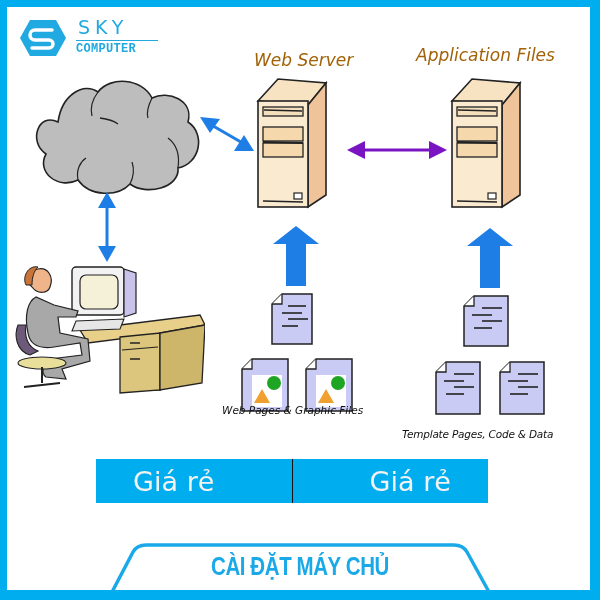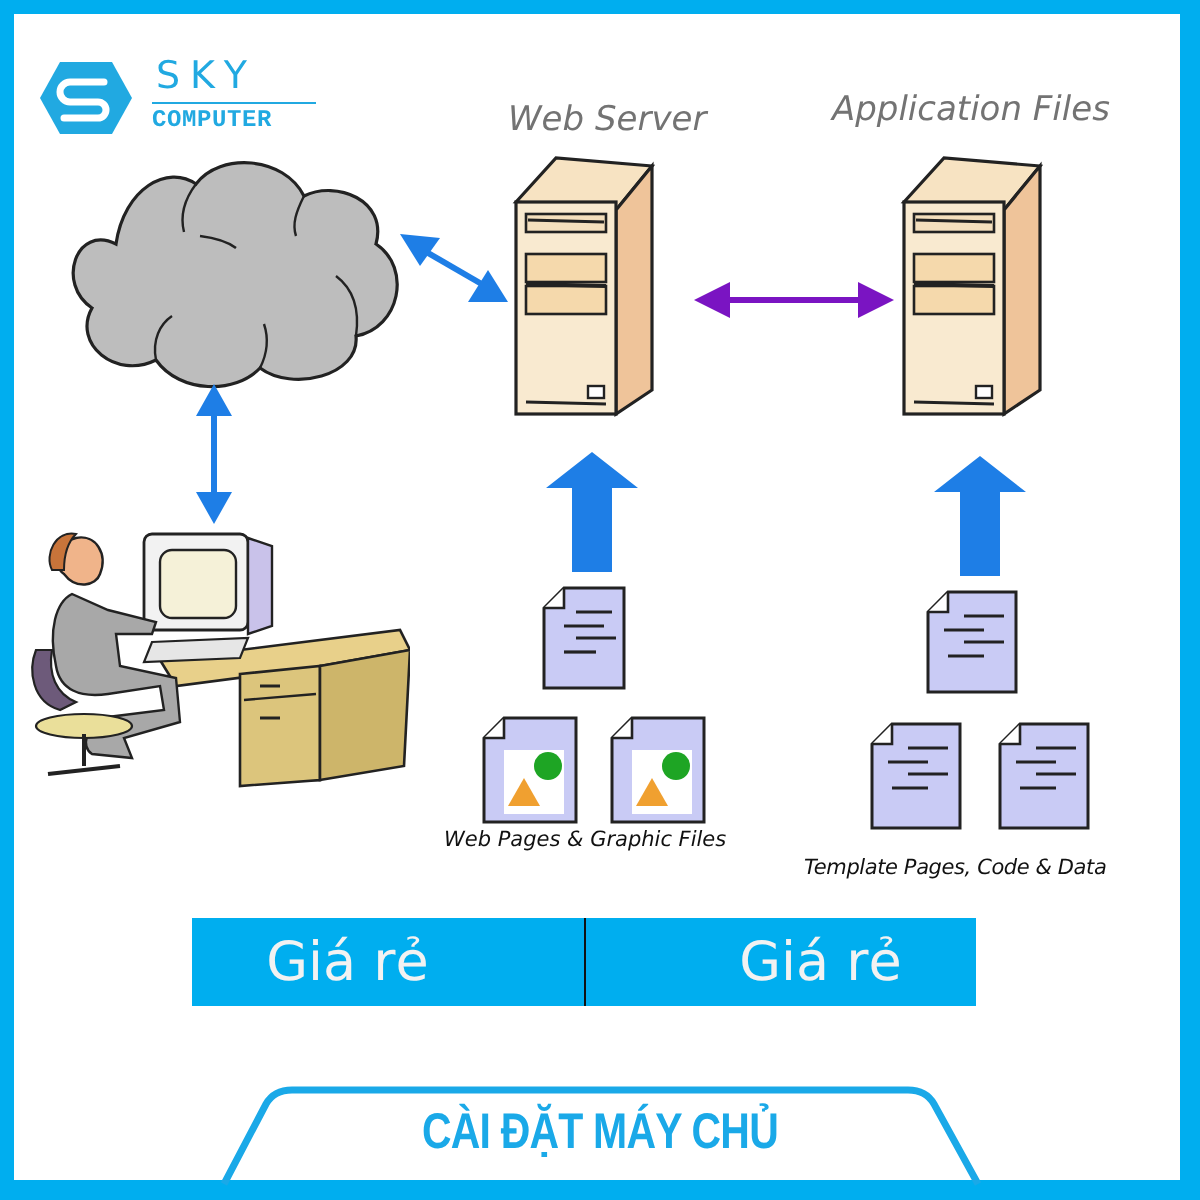--- a/index.html
+++ b/index.html
@@ -1,22 +1,22 @@
 <!DOCTYPE html>
 <html><head>
 <meta charset="utf-8">
 <style>
   html, body { margin: 0; padding: 0; }
   body { width: 600px; height: 600px; position: relative; overflow: hidden; background: #ffffff; font-family: "DejaVu Sans", sans-serif; }
   .frame { position: absolute; left: 0; top: 0; width: 600px; height: 600px; box-sizing: border-box; border-left: 7px solid #00aeef; border-top: 7px solid #00aeef; border-right: 10px solid #00aeef; border-bottom: 10px solid #00aeef; }
-  .logo { position: absolute; left: 18px; top: 29px; width: 130px; height: 40px; text-align: right; }
+  .logo { position: absolute; left: 18px; top: 18px; width: 130px; height: 40px; text-align: right; }
   .logo-sky { position: absolute; left: 60px; top: -2px; font-family: "DejaVu Sans", sans-serif; font-size: 19px; letter-spacing: 5px; color: #21a9e1; }
   .logo-rule { position: absolute; left: 58px; top: 22px; width: 82px; height: 1px; background: #21a9e1; }
   .logo-computer { position: absolute; left: 58px; top: 24px; font-family: Liberation Mono, monospace; font-size: 12px; font-weight: bold; color: #21a9e1; letter-spacing: 0.3px; }
-  .server-label { position: absolute; font-family: "DejaVu Sans", sans-serif; font-style: italic; font-size: 17px; color: #737373; text-align: right; }
+  .server-label { position: absolute; font-family: "DejaVu Sans", sans-serif; font-style: italic; font-size: 17px; color: #a16207; text-align: right; }
   .caption { position: absolute; font-family: "DejaVu Sans", sans-serif; font-style: italic; font-size: 10.5px; color: #111; }
   .price-bar { position: absolute; left: 96px; top: 459px; width: 392px; height: 44px; background: #00aeef; display: flex; gap: 40px; }
   .price-cell { flex: 1; display: flex; align-items: center; justify-content: center; color: #f2f2f2; font-family: "DejaVu Sans", sans-serif; font-size: 27px; }
   .price-divider { width: 1px; background: #111; }
   .title-tab { position: absolute; left: 0; top: 540px; width: 600px; height: 60px; }
   .title-text { position: absolute; left: 0; width: 600px; top: 552px; text-align: center; font-family: "Liberation Sans", sans-serif; font-weight: bold; font-size: 25px; color: #1aa9e8; letter-spacing: -0.5px; transform: scaleX(0.82); }
   svg { position: absolute; }
 </style>
 </head>
 <body>
@@ -136,21 +136,21 @@
   <circle cx="34" cy="26" r="7" fill="#1ea524"></circle>
   <polygon points="22,32 30,46 14,46" fill="#f0a030"></polygon>
 </svg>
 <svg width="50" height="56" style="left:304px;top:357px">
   <polygon points="12,2 48,2 48,54 2,54 2,12" fill="#c9cbf5" stroke="#222" stroke-width="1.5"></polygon>
   <polyline points="2,12 12,12 12,2" fill="#fff" stroke="#222" stroke-width="1.3"></polyline>
   <rect x="12" y="18" width="30" height="32" fill="#fff"></rect>
   <circle cx="34" cy="26" r="7" fill="#1ea524"></circle>
   <polygon points="22,32 30,46 14,46" fill="#f0a030"></polygon>
 </svg>
-<span class="caption" style="left:222px;top:414px">Web Pages &amp; Graphic Files</span>
+<span class="caption" style="left:222px;top:404px">Web Pages &amp; Graphic Files</span>
 
 <svg width="48" height="54" style="left:462px;top:294px">
   <polygon points="12,2 46,2 46,52 2,52 2,12" fill="#c9cbf5" stroke="#222" stroke-width="1.5"></polygon>
   <polyline points="2,12 12,12 12,2" fill="#fff" stroke="#222" stroke-width="1.3"></polyline>
   <line x1="20" y1="14" x2="40" y2="14" stroke="#222" stroke-width="1.6"></line>
   <line x1="10" y1="21" x2="30" y2="21" stroke="#222" stroke-width="1.6"></line>
   <line x1="20" y1="27" x2="40" y2="27" stroke="#222" stroke-width="1.6"></line>
   <line x1="12" y1="34" x2="30" y2="34" stroke="#222" stroke-width="1.6"></line>
 </svg>
 <svg width="48" height="56" style="left:434px;top:360px">

